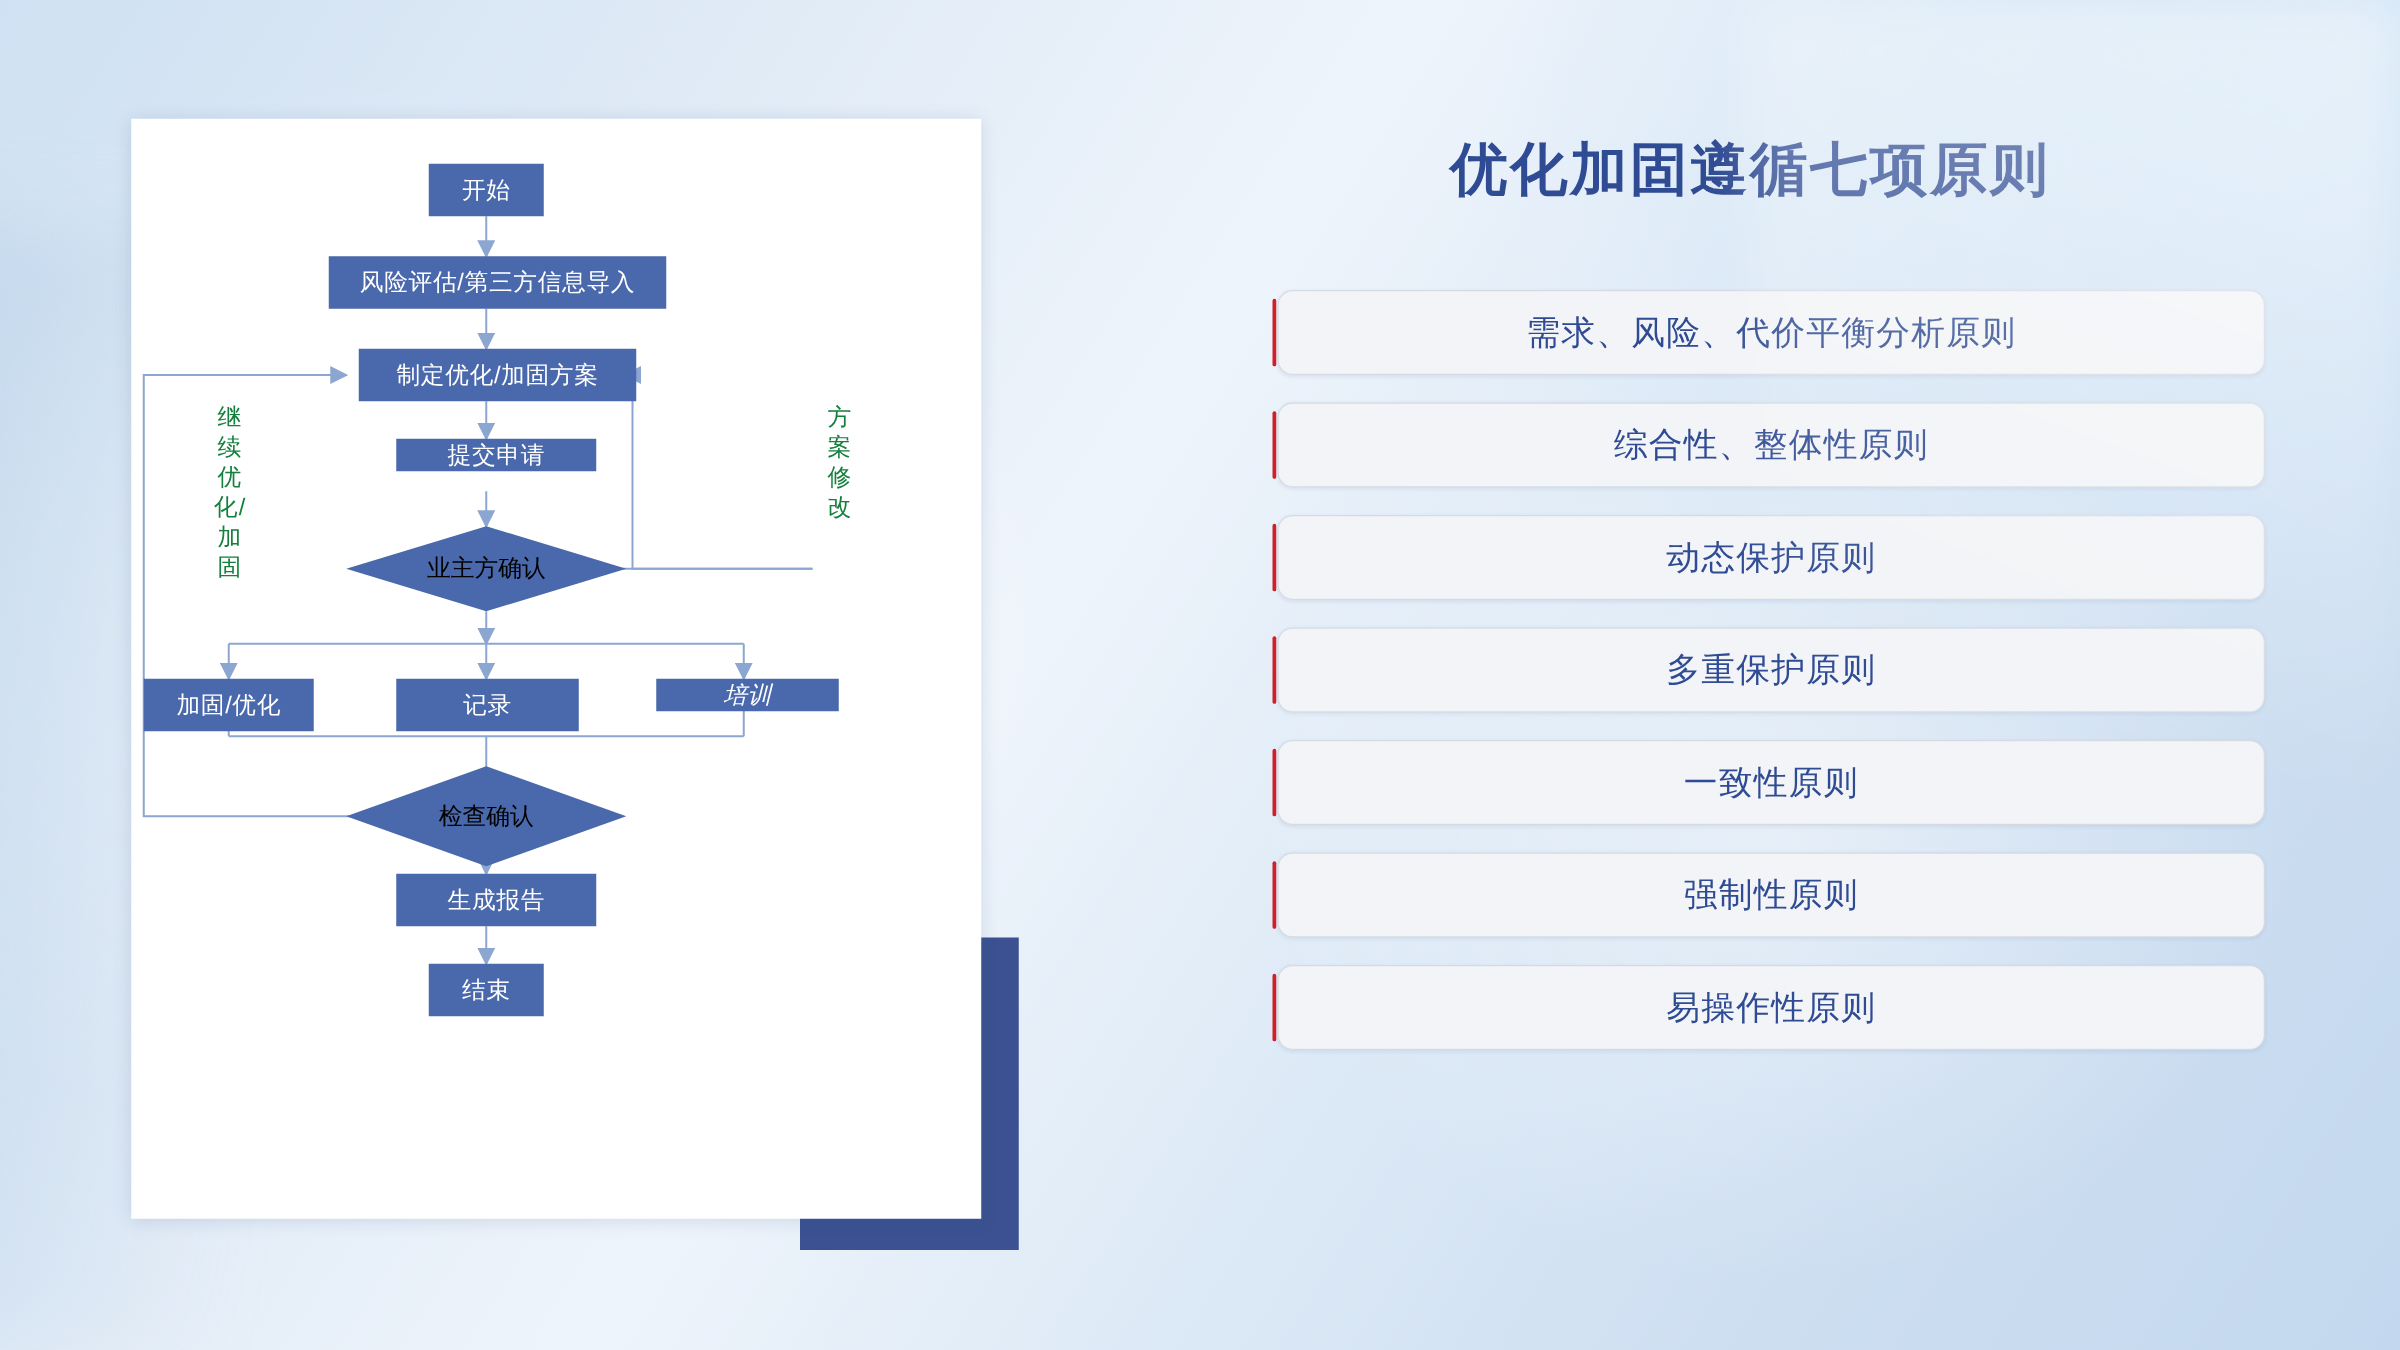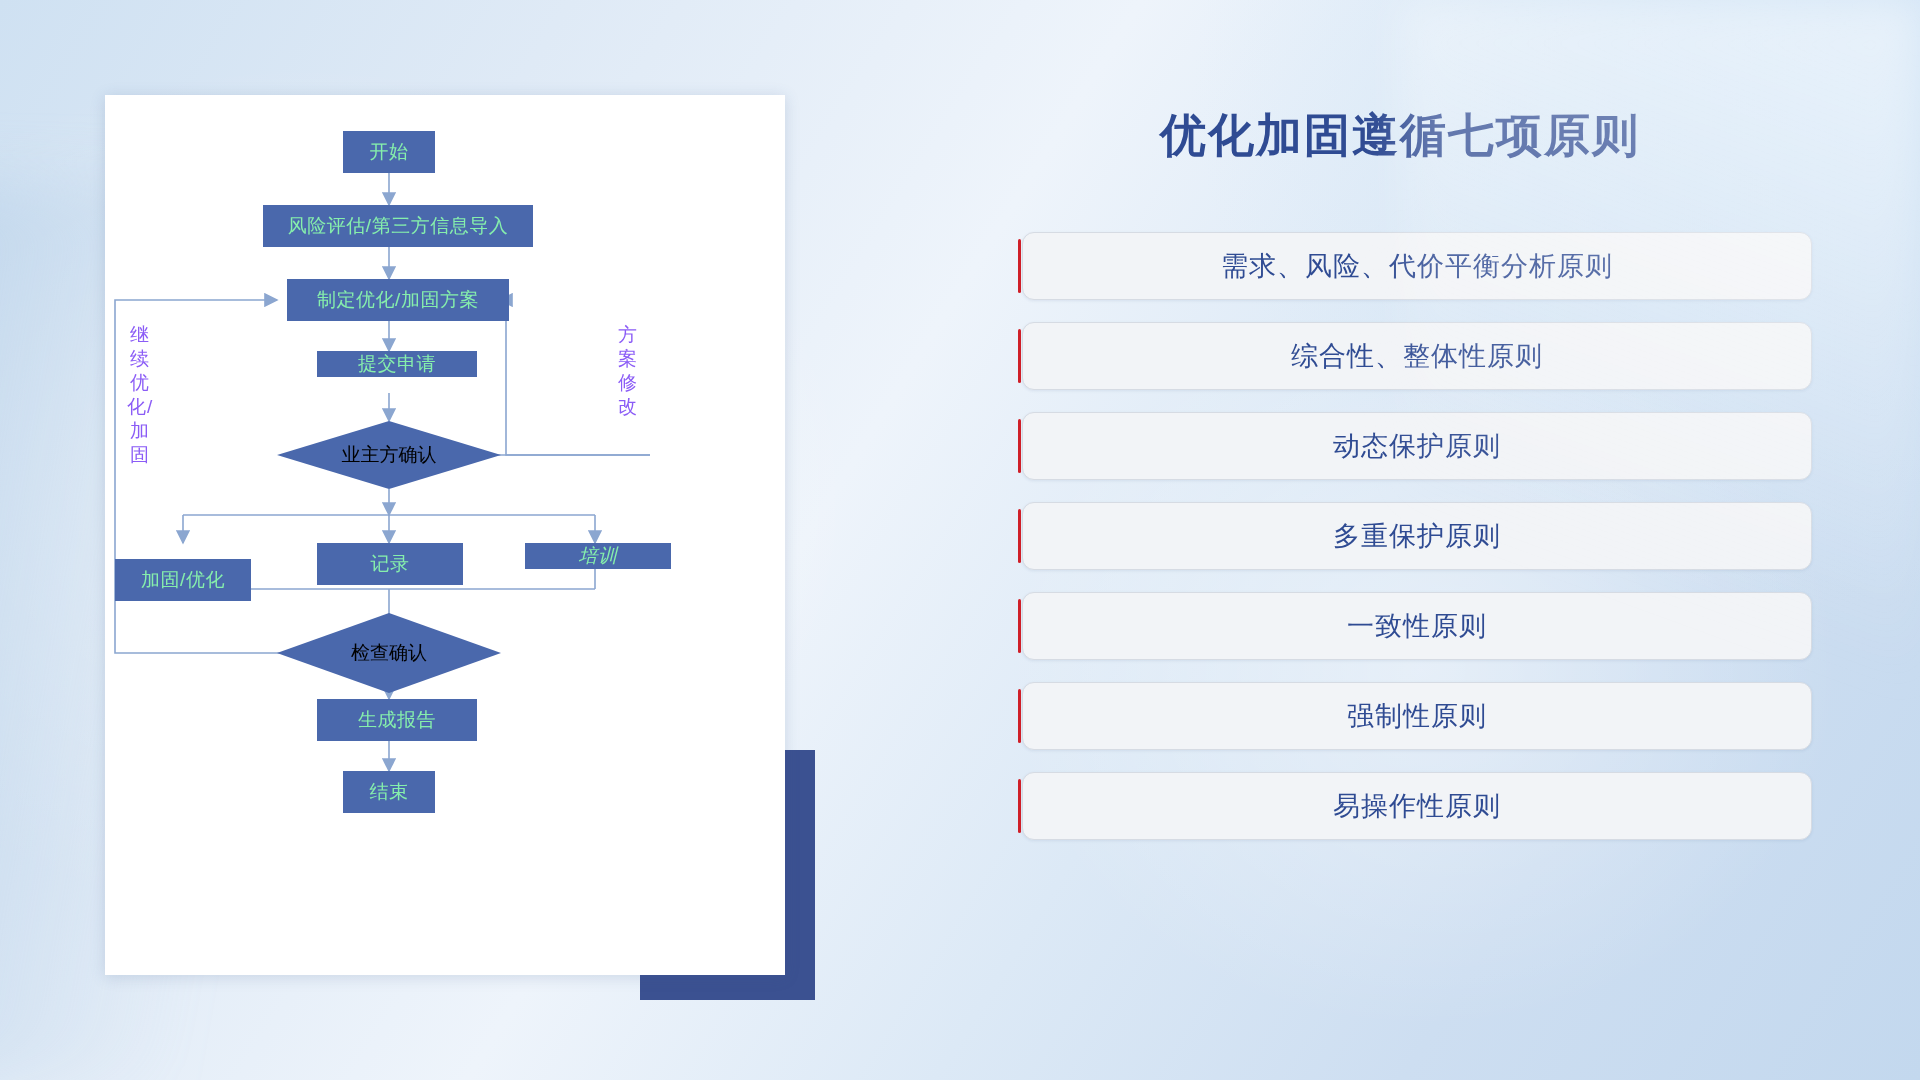--- a/index.html
+++ b/index.html
@@ -63,38 +63,39 @@
   .flow {
     position: absolute;
     left: 0; top: 0;
     width: 680px; height: 880px;
   }
   .flow svg { position: absolute; left: 0; top: 0; }
 
   .node {
     position: absolute;
     background: #4a68ac;
-    color: #86efac;
+    color: #ffffff;
     font-size: 19px;
     display: flex;
     align-items: center;
     justify-content: center;
     white-space: nowrap;
     box-sizing: border-box;
     letter-spacing: 0.5px;
   }
 
   .sidelabel {
     position: absolute;
-    color: #8b5cf6;
+    color: #15803d;
     font-size: 19px;
     line-height: 24px;
     width: 26px;
     text-align: center;
     letter-spacing: 1px;
+    margin-left: 44px;
   }
 
   .diamond-label {
     position: absolute;
     color: #000000;
     font-size: 19px;
     display: flex;
     align-items: center;
     justify-content: center;
     white-space: nowrap;
@@ -231,21 +232,21 @@
       </div>
 
       <div class="node" style="left:212px; top:256px; width:160px; height:26px;">
         <span>提交申请</span>
       </div>
 
       <div class="diamond-label" style="left:194px; top:344px; width:180px; height:32px;">
         <span>业主方确认</span>
       </div>
 
-      <div class="node" style="left:10px; top:464px; width:136px; height:42px;">
+      <div class="node" style="left:10px; top:448px; width:136px; height:42px;">
         <span>加固/优化</span>
       </div>
 
       <div class="node" style="left:212px; top:448px; width:146px; height:42px;">
         <span>记录</span>
       </div>
 
       <div class="node" style="left:420px; top:448px; width:146px; height:26px;font-style:italic;">
         <span>培训</span>
       </div>

